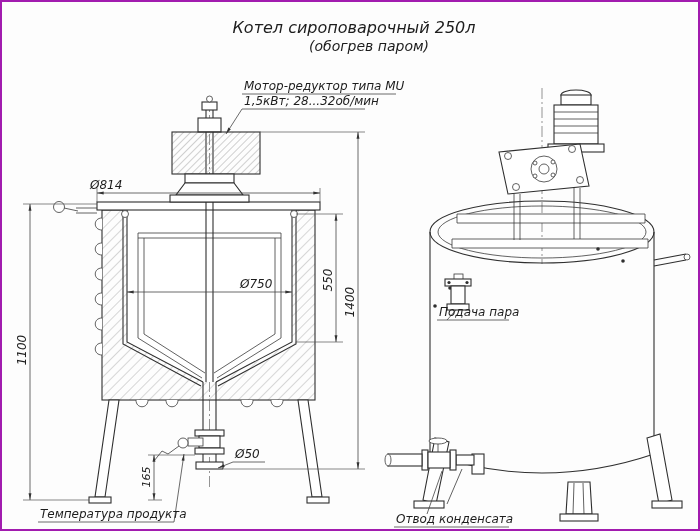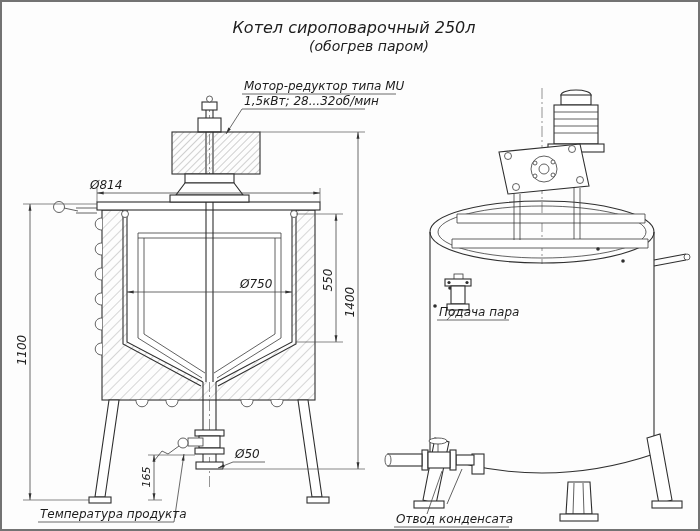--- a/index.html
+++ b/index.html
@@ -1,17 +1,17 @@
 <!DOCTYPE html>
 <html><head>
 <meta charset="utf-8">
 <style>
   html,body{margin:0;padding:0;background:#e8e8e8;}
   #canvas{position:relative;width:700px;height:531px;background:#fdfdfd;
-          border:2px solid #737373;box-sizing:border-box;overflow:hidden;
+          border:2px solid #a21caf;box-sizing:border-box;overflow:hidden;
           font-family:"DejaVu Sans",sans-serif;}
   svg{position:absolute;left:0;top:0;}
   text{font-family:"DejaVu Sans",sans-serif;font-style:italic;fill:#1d1d1d;}
   .t16{font-size:16px;}
   .t14{font-size:14px;}
   .t12{font-size:12px;}
   .t11{font-size:11px;}
   .ln{stroke:#2f2f2f;stroke-width:1.1;fill:none;}
   .tn{stroke:#3a3a3a;stroke-width:0.8;fill:none;}
   .wt{fill:#ffffff;stroke:#2f2f2f;stroke-width:1.1;}

